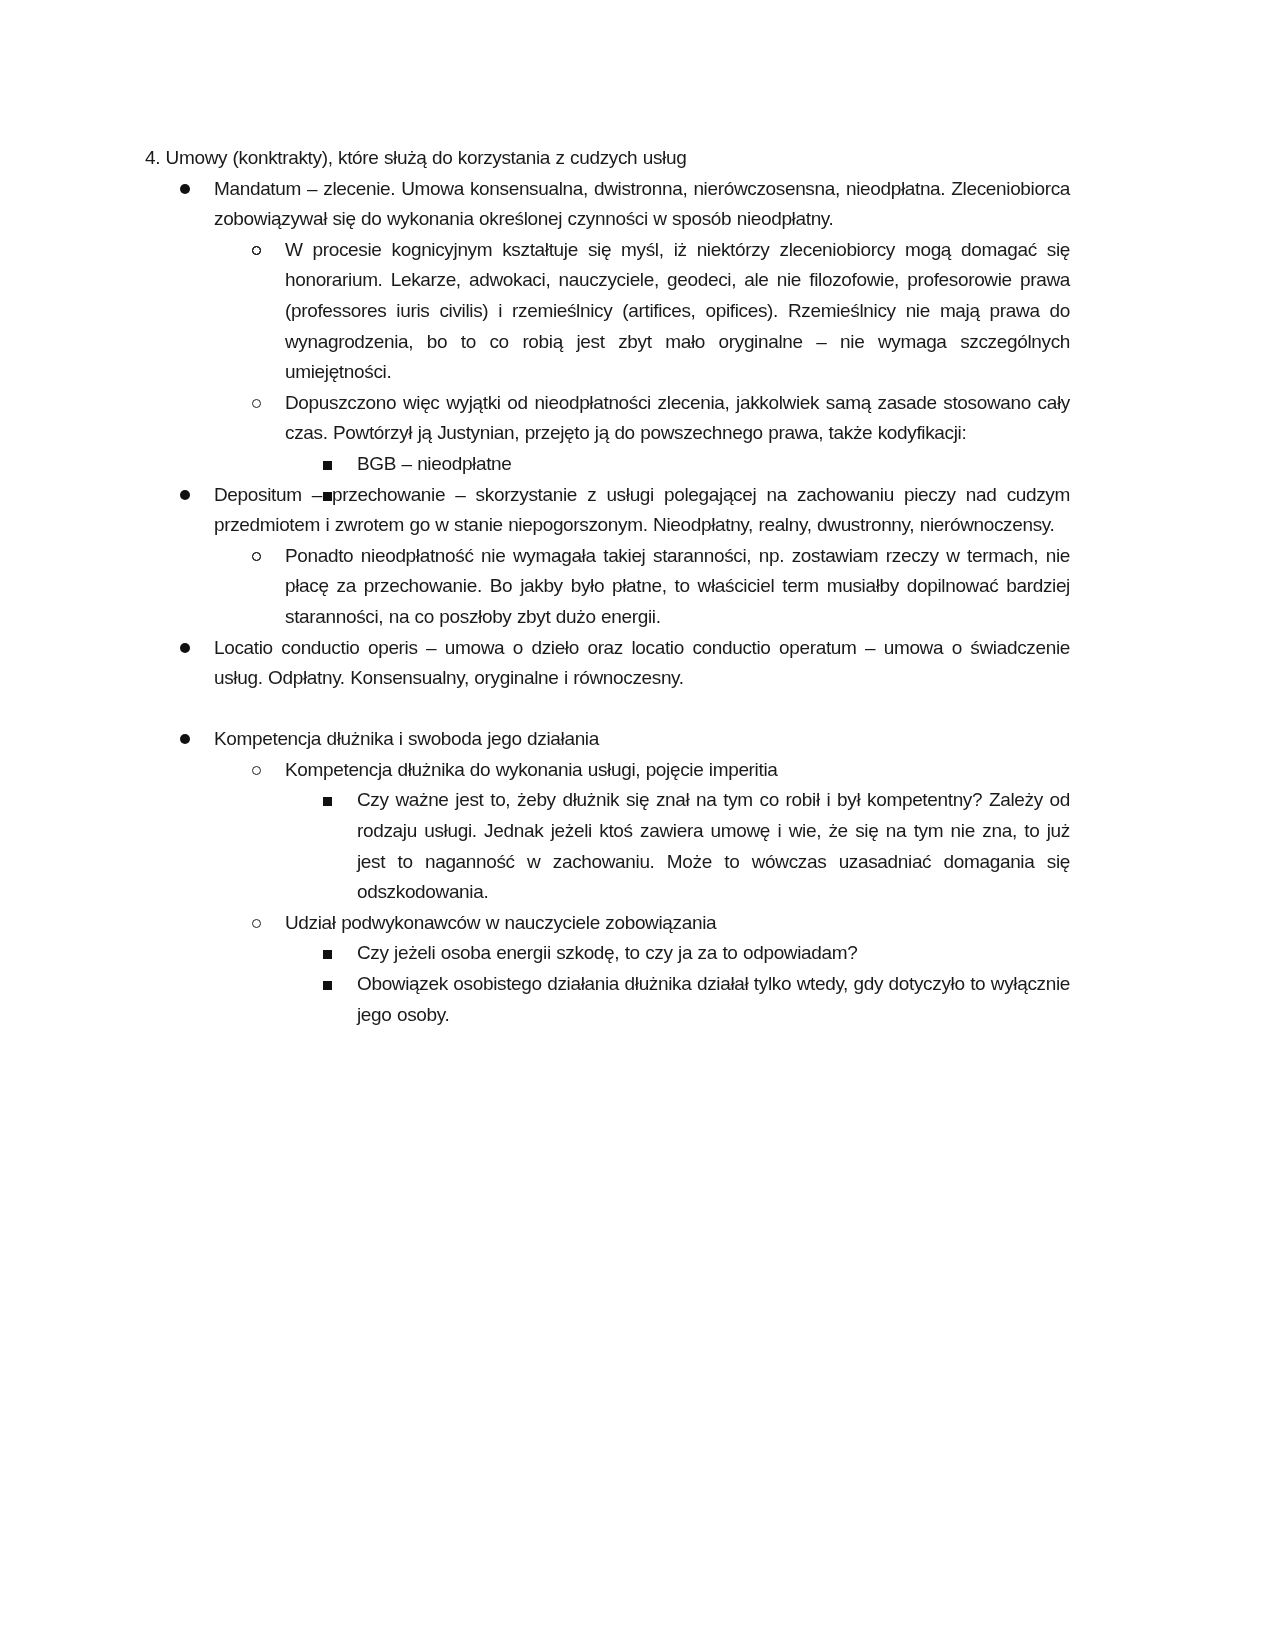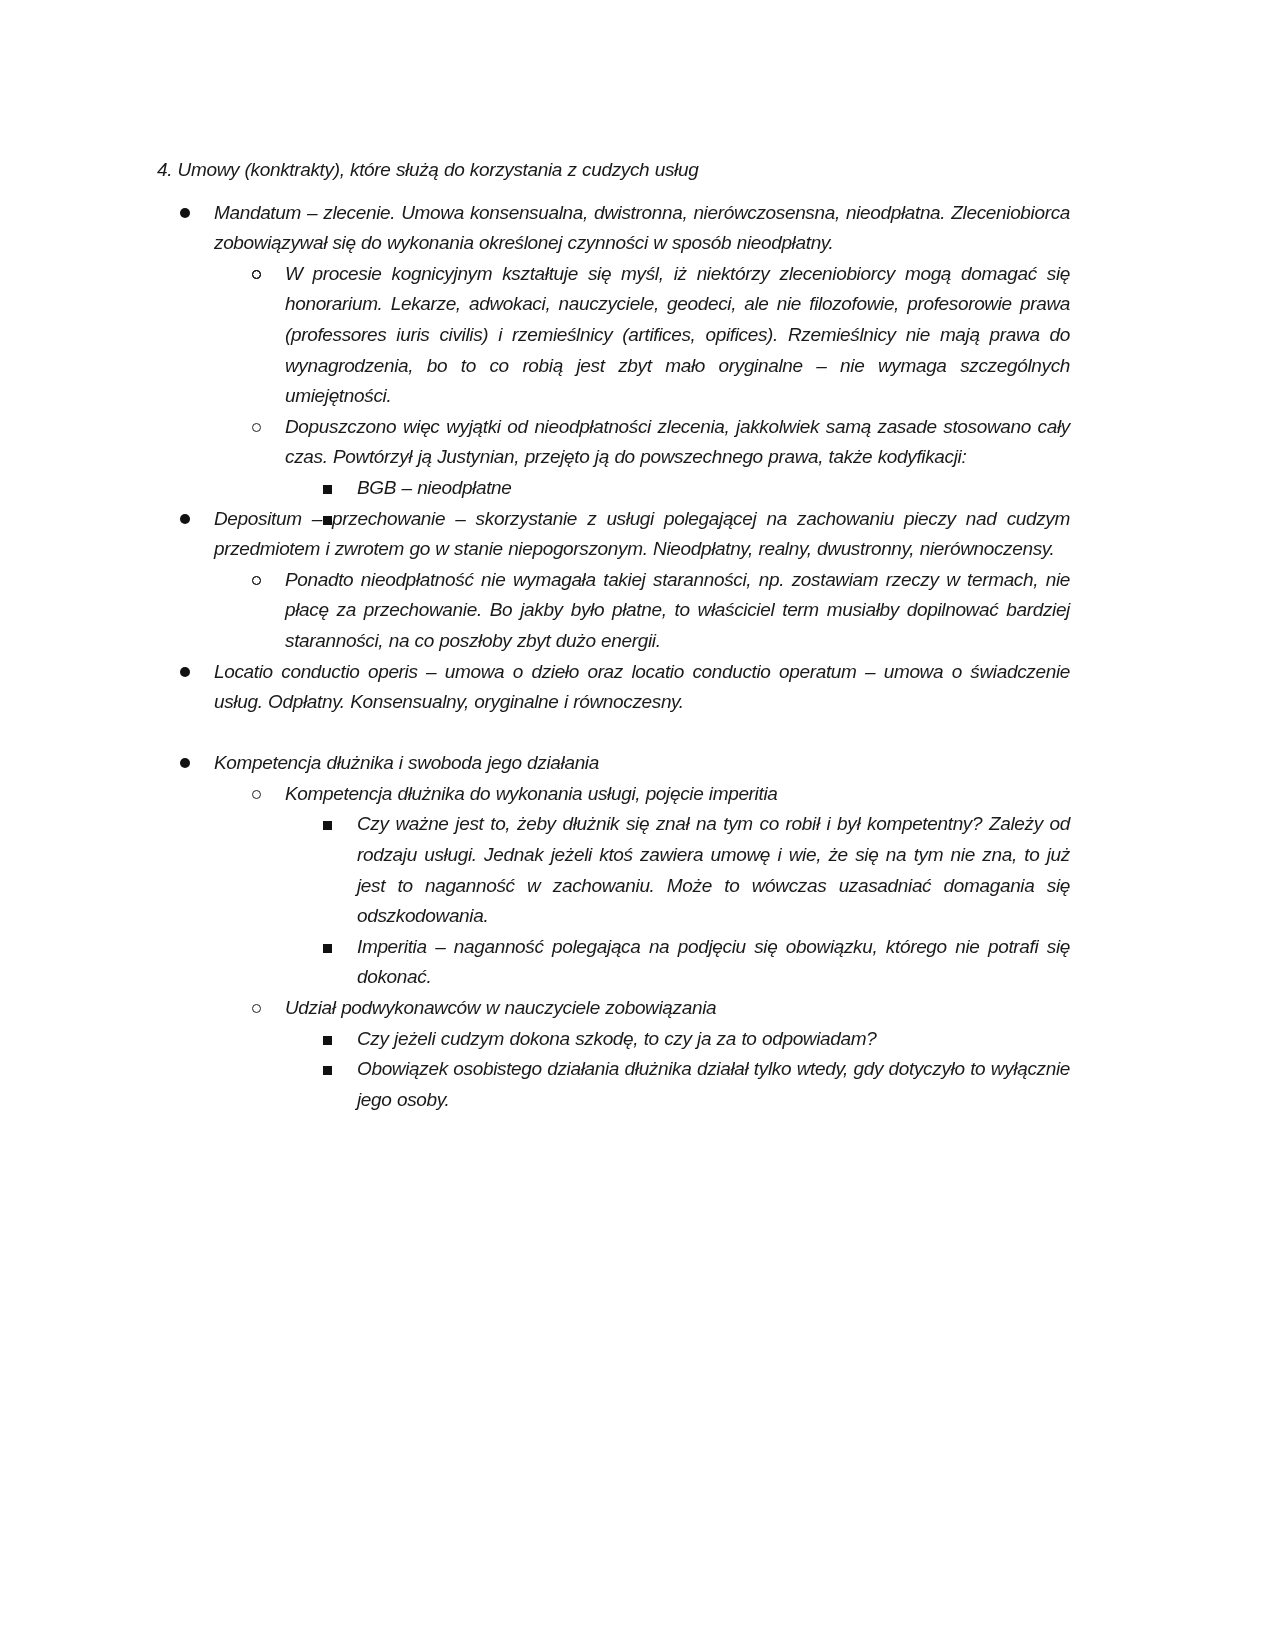--- a/index.html
+++ b/index.html
@@ -26,34 +26,32 @@
       position: absolute;
       left: 145px;
       top: 143px;
       width: 925px;
       font-size: 19px;
       line-height: 30.6px;
       letter-spacing: -0.35px;
       word-spacing: 0.5px;
     }
     .heading {
-      margin: 12px;
+      margin: 0;
       white-space: nowrap;
-      font-style: italic;
     }
     ul.l1, ul.l2, ul.l3 {
       list-style: none;
       margin: 0;
       padding: 0;
     }
     ul.l1 > li {
       position: relative;
       padding-left: 69px;
       text-align: justify;
-      font-style: italic;
     }
     ul.l2 > li {
       position: relative;
       padding-left: 71px;
       margin-left: -69px;
       padding-left: 140px;
     }
     ul.l3 > li {
       position: relative;
       margin-left: -140px;
@@ -162,33 +160,29 @@
         <span class="item-text">Kompetencja dłużnika i swoboda jego działania</span>
         <ul class="l2">
           <li>
             <span class="marker m2"></span>
             <span class="item-text">Kompetencja dłużnika do wykonania usługi, pojęcie imperitia</span>
             <ul class="l3">
               <li>
                 <span class="marker m3"></span>
                 <span class="item-text">Czy ważne jest to, żeby dłużnik się znał na tym co robił i był kompetentny? Zależy od rodzaju usługi. Jednak jeżeli ktoś zawiera umowę i wie, że się na tym nie zna, to już jest to naganność w zachowaniu. Może to wówczas uzasadniać domagania się odszkodowania.</span>
               </li>
-              <li>
-                <span class="marker m3"></span>
-                <span class="item-text">Imperitia – naganność polegająca na podjęciu się obowiązku, którego nie potrafi się dokonać.</span>
-              </li>
             </ul>
           </li>
           <li>
             <span class="marker m2"></span>
             <span class="item-text">Udział podwykonawców w nauczyciele zobowiązania</span>
             <ul class="l3">
               <li>
                 <span class="marker m3"></span>
-                <span class="item-text">Czy jeżeli cudzym dokona szkodę, to czy ja za to odpowiadam?</span>
+                <span class="item-text">Czy jeżeli osoba energii szkodę, to czy ja za to odpowiadam?</span>
               </li>
               <li>
                 <span class="marker m3"></span>
                 <span class="item-text">Obowiązek osobistego działania dłużnika działał tylko wtedy, gdy dotyczyło to wyłącznie jego osoby.</span>
               </li>
             </ul>
           </li>
         </ul>
       </li>
 

